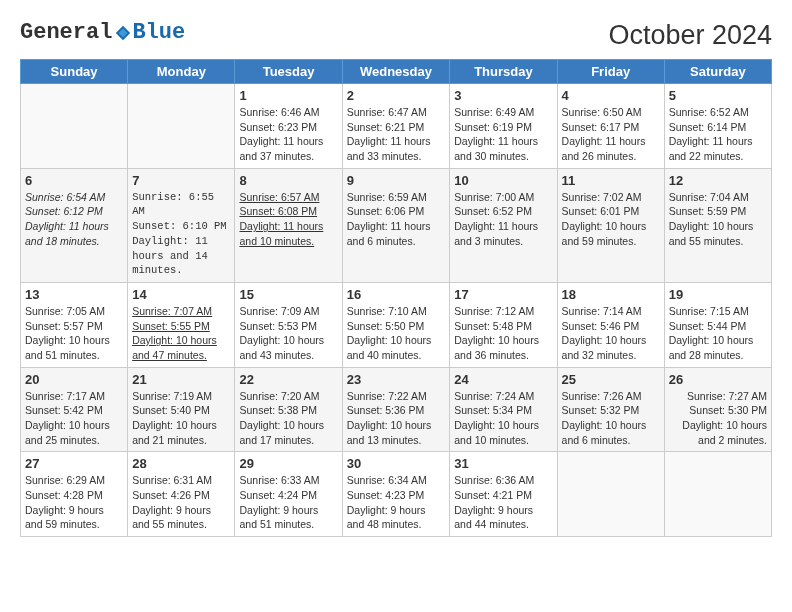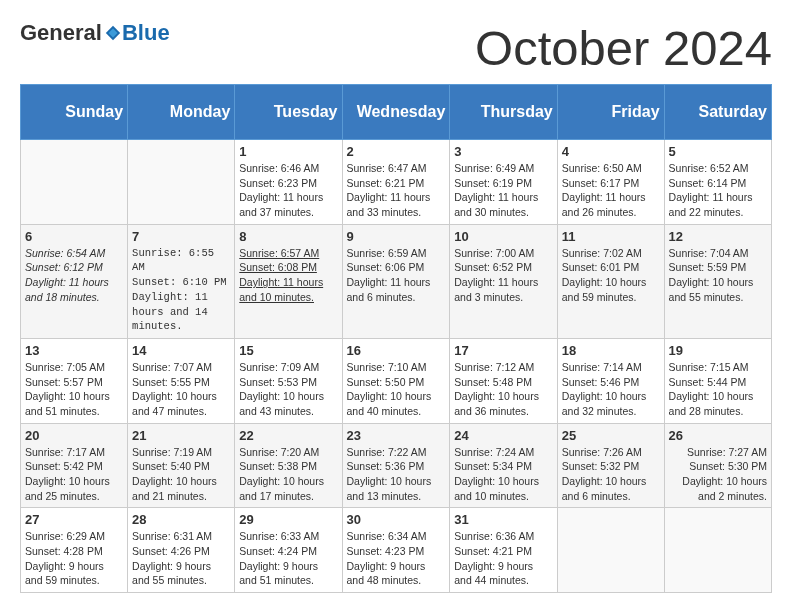--- a/index.html
+++ b/index.html
@@ -13,58 +13,59 @@
     .header {
       display: flex;
       align-items: flex-start;
       justify-content: space-between;
       margin-bottom: 8px;
     }
     .logo {
       display: flex;
       flex-direction: column;
       align-items: flex-end;
+      font-family: Liberation Mono, monospace;
     }
     .logo-text {
       display: flex;
       align-items: center;
       font-size: 22px;
       font-weight: bold;
       color: #333;
     }
     .logo-general { color: #333; }
     .logo-blue { color: #1a6aad; }
     .logo-icon {
       width: 18px;
       height: 18px;
       margin-left: 2px;
     }
     .title-block {
       text-align: right;
     }
     .month-title {
-      font-size: 49px;
+      font-size: 27px;
       font-weight: normal;
       color: #333;
     }
     .location {
       font-size: 16px;
       color: #555;
     }
     .calendar {
       width: 100%;
       border-collapse: collapse;
       font-size: 11px;
     }
     .calendar th {
       background: #3a7abf;
       color: #fff;
-      padding: 18px 4px;
-      text-align: right;
-      font-size: 16px;
+      padding: 4px 4px;
+      text-align: center;
+      font-size: 13px;
       font-weight: bold;
       border: 1px solid #5a9ad5;
     }
     .calendar td {
       border: 1px solid #ccc;
       vertical-align: top;
       padding: 4px;
       width: 108px;
       min-height: 80px;
       background: #fff;
@@ -200,21 +201,21 @@
       </tr>
       <tr>
         <td>
           <span class="day-number">13</span>
           <div class="day-info" style="white-space: pre-line;">Sunrise: 7:05 AM
 Sunset: 5:57 PM
 Daylight: 10 hours and 51 minutes.</div>
         </td>
         <td>
           <span class="day-number">14</span>
-          <div class="day-info" style="white-space: pre-line;">Sunrise: 7:07 AM
+          <div class="day-info" style="white-space: pre-line; text-decoration: underline;">Sunrise: 7:07 AM
 Sunset: 5:55 PM
 Daylight: 10 hours and 47 minutes.</div>
         </td>
         <td>
           <span class="day-number">15</span>
           <div class="day-info" style="white-space: pre-line;">Sunrise: 7:09 AM
 Sunset: 5:53 PM
 Daylight: 10 hours and 43 minutes.</div>
         </td>
         <td>

